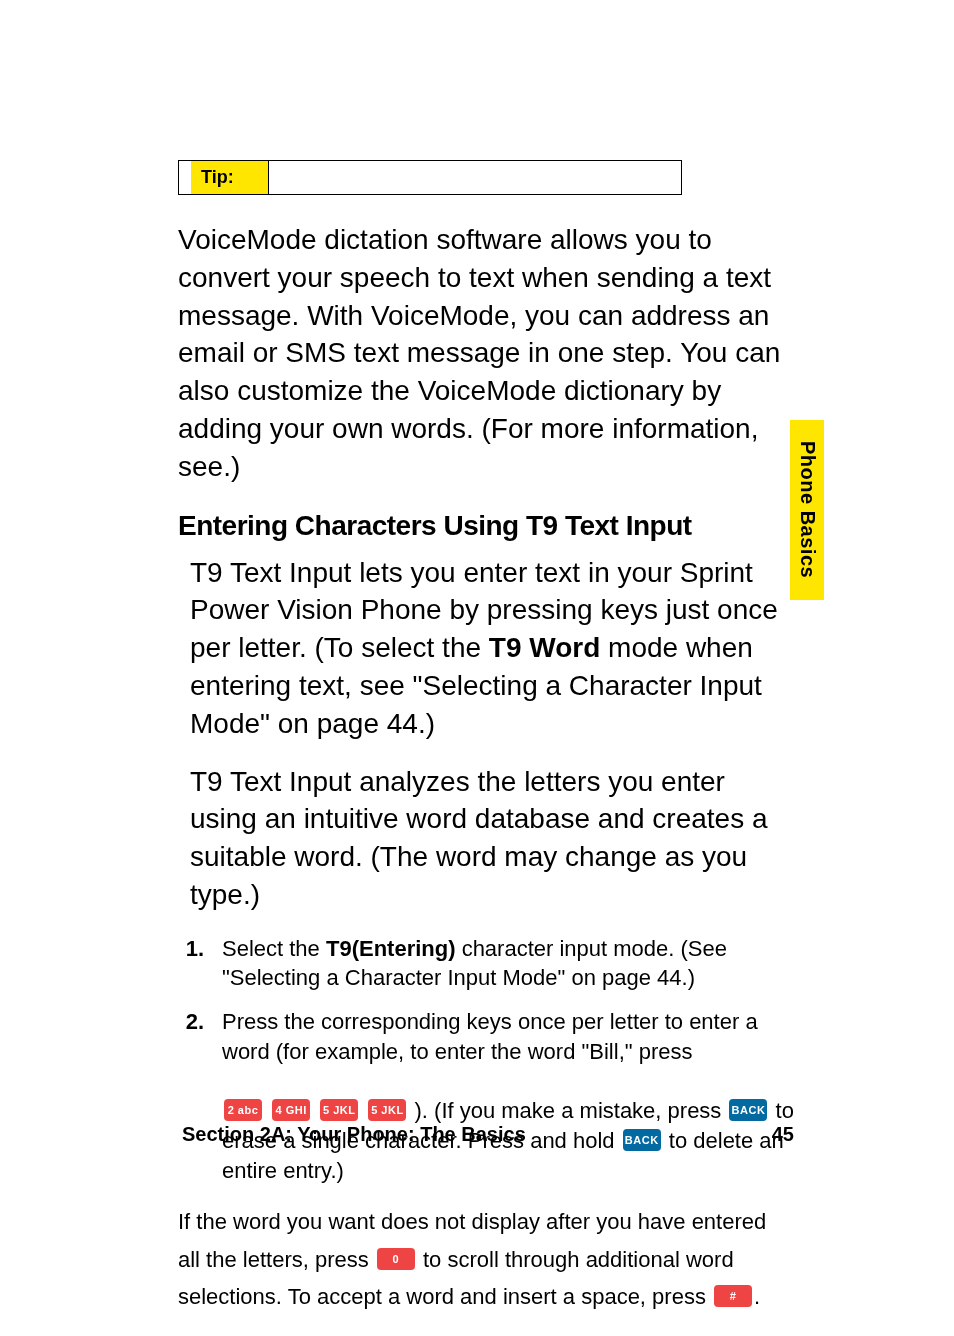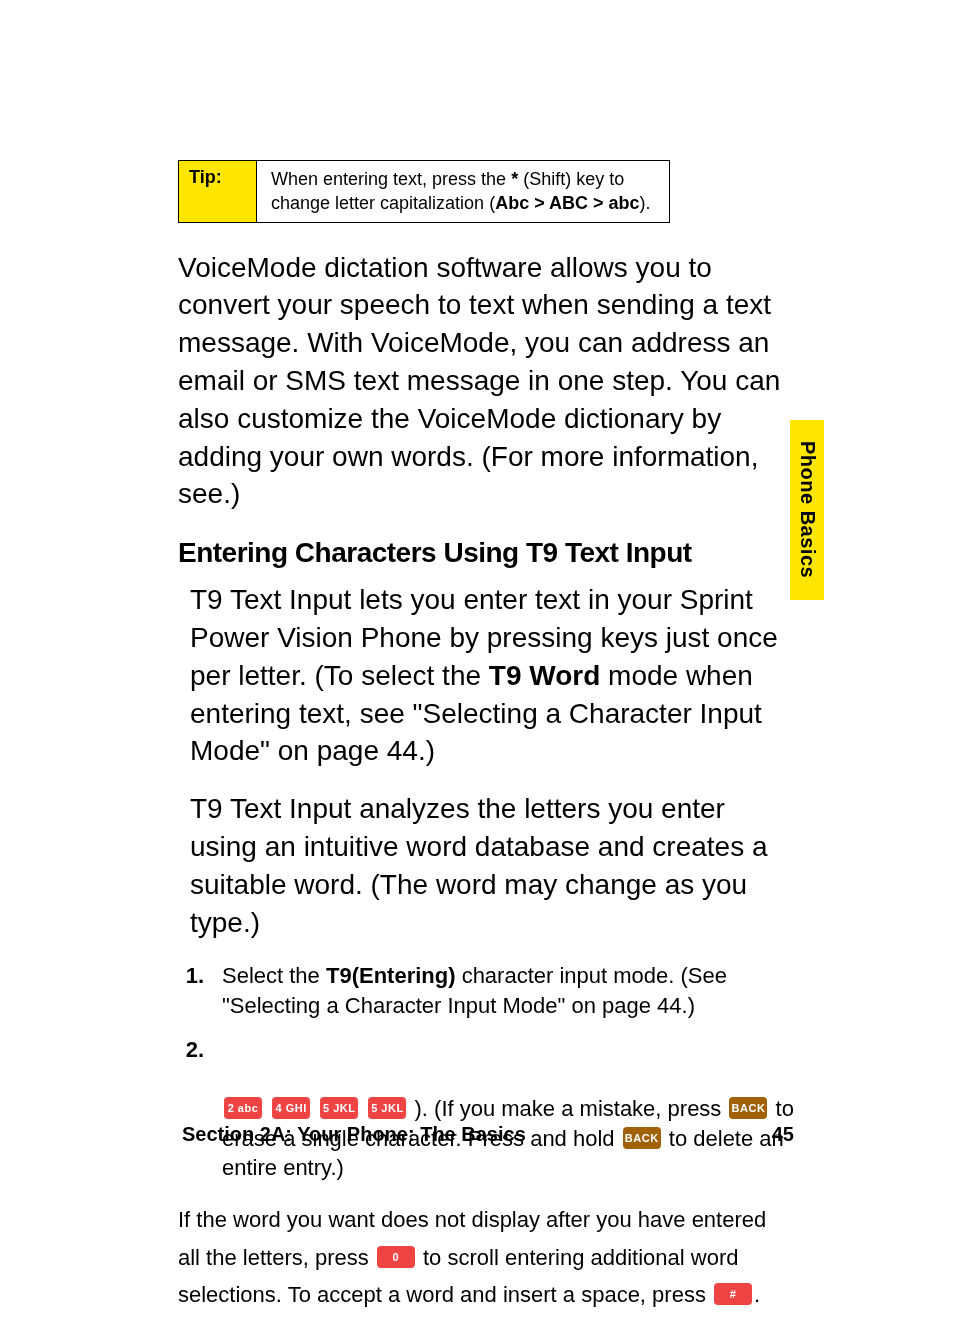--- a/index.html
+++ b/index.html
@@ -14,20 +14,21 @@
     height: 1336px;
     position: relative;
     box-sizing: border-box;
     padding: 160px 160px 0 178px;
   }
   .tip-box {
     border: 1px solid #000;
     display: flex;
     width: 490px;
     margin-bottom: 26px;
+    padding-left: 12px;
   }
   .tip-label-cell {
     background: #ffe600;
     width: 78px;
     border-right: 1px solid #000;
     padding: 6px 10px 6px 10px;
     box-sizing: border-box;
     font-weight: 700;
     font-size: 18px;
   }
@@ -122,33 +123,30 @@
     font-size: 11px;
     font-weight: 700;
     text-align: center;
     line-height: 22px;
     vertical-align: middle;
     margin: 0 2px;
     letter-spacing: 0.5px;
     position: relative;
     top: -2px;
   }
-  .key-btn.darker { background: #a16207; }
+  .key-btn.darker { background: #0369a1; }
   b { font-weight: 700; }
 </style>
 </head>
 <body>
 
 <div class="page">
 
   <div class="tip-box">
     <div class="tip-label-cell">Tip:</div>
-    <div class="tip-content-cell">
-      <span>When entering text, press the </span><b>*</b><span> (Shift) key to change letter capitalization (</span><b>Abc &gt; ABC &gt; abc</b><span>).</span>
-    </div>
   </div>
 
   <p class="body-text">VoiceMode dictation software allows you to convert your speech to text when sending a text message. With VoiceMode, you can address an email or SMS text message in one step. You can also customize the VoiceMode dictionary by adding your own words. (For more information, see.)</p>
 
   <h2 class="section-heading">Entering Characters Using T9 Text Input</h2>
 
   <p class="body-text indented">
     <span>T9 Text Input lets you enter text in your Sprint Power Vision Phone by pressing keys just once per letter. (To select the </span><b>T9 Word</b><span> mode when entering text, see "Selecting a Character Input Mode" on page 44.)</span>
   </p>
 
@@ -158,38 +156,39 @@
   <ol class="steps indented">
     <li>
       <span class="step-num">1.</span>
       <span class="step-body">
         <span>Select the </span><b>T9(Entering)</b><span> character input mode. (See "Selecting a Character Input Mode" on page 44.)</span>
       </span>
     </li>
     <li>
       <span class="step-num">2.</span>
       <span class="step-body">
+        <span>Press the corresponding keys once per letter to enter a word (for example, to enter the word "Bill," press</span>
         <br><br>
         <span class="key-btn">2 abc</span>
         <span class="key-btn">4 GHI</span>
         <span class="key-btn">5 JKL</span>
         <span class="key-btn">5 JKL</span>
         <span>). (If you make a mistake, press </span>
         <span class="key-btn darker">BACK</span>
         <span> to erase a single character. Press and hold </span>
         <span class="key-btn darker">BACK</span>
         <span> to delete an entire entry.)</span>
       </span>
     </li>
   </ol>
 
   <p class="lower-text indented">
     <span>If the word you want does not display after you have entered all the letters, press </span>
     <span class="key-btn">0</span>
-    <span> to scroll entering additional word selections. To accept a word and insert a space, press </span>
+    <span> to scroll through additional word selections. To accept a word and insert a space, press </span>
     <span class="key-btn">#</span><span>.</span>
   </p>
 
   <div class="side-tab">
     <span class="side-tab-text">Phone Basics</span>
   </div>
 
   <div class="footer">
     <span>Section 2A: Your Phone: The Basics</span>
     <span>45</span>

